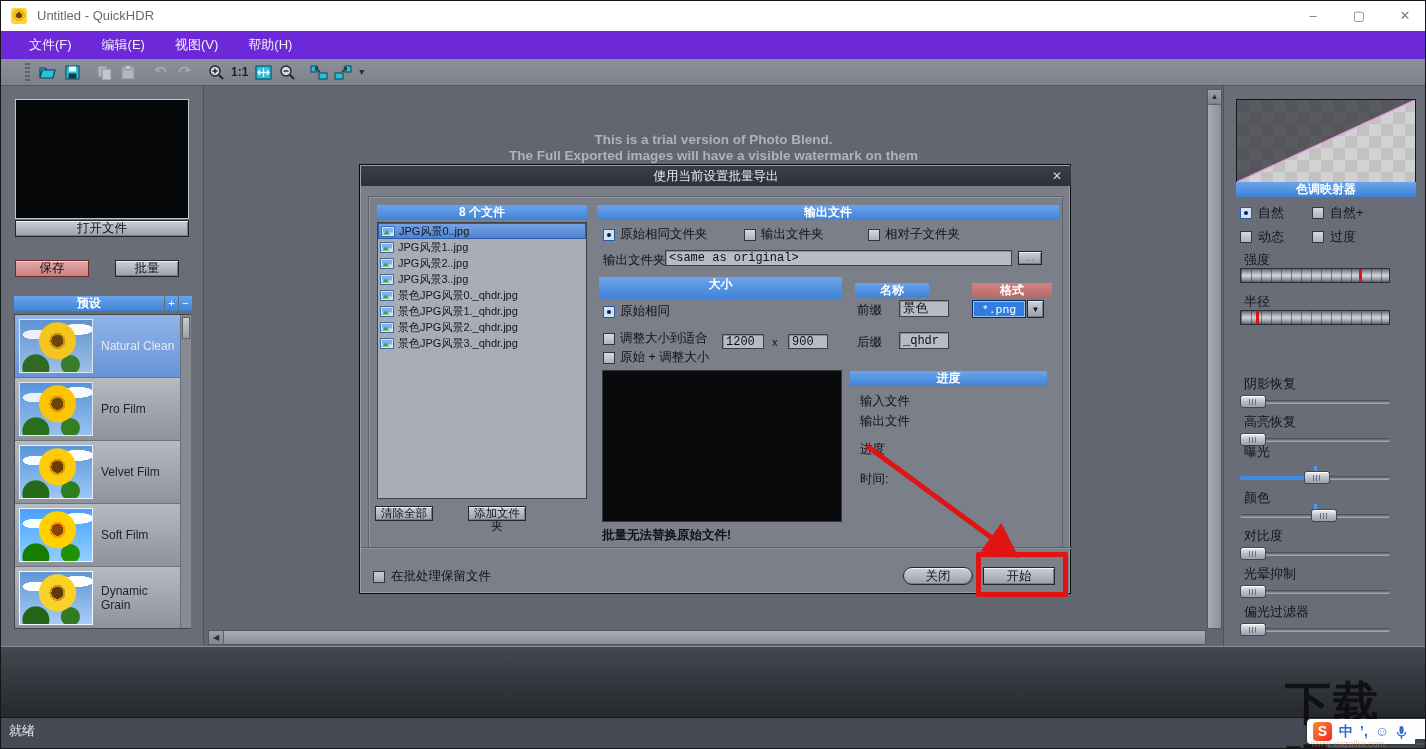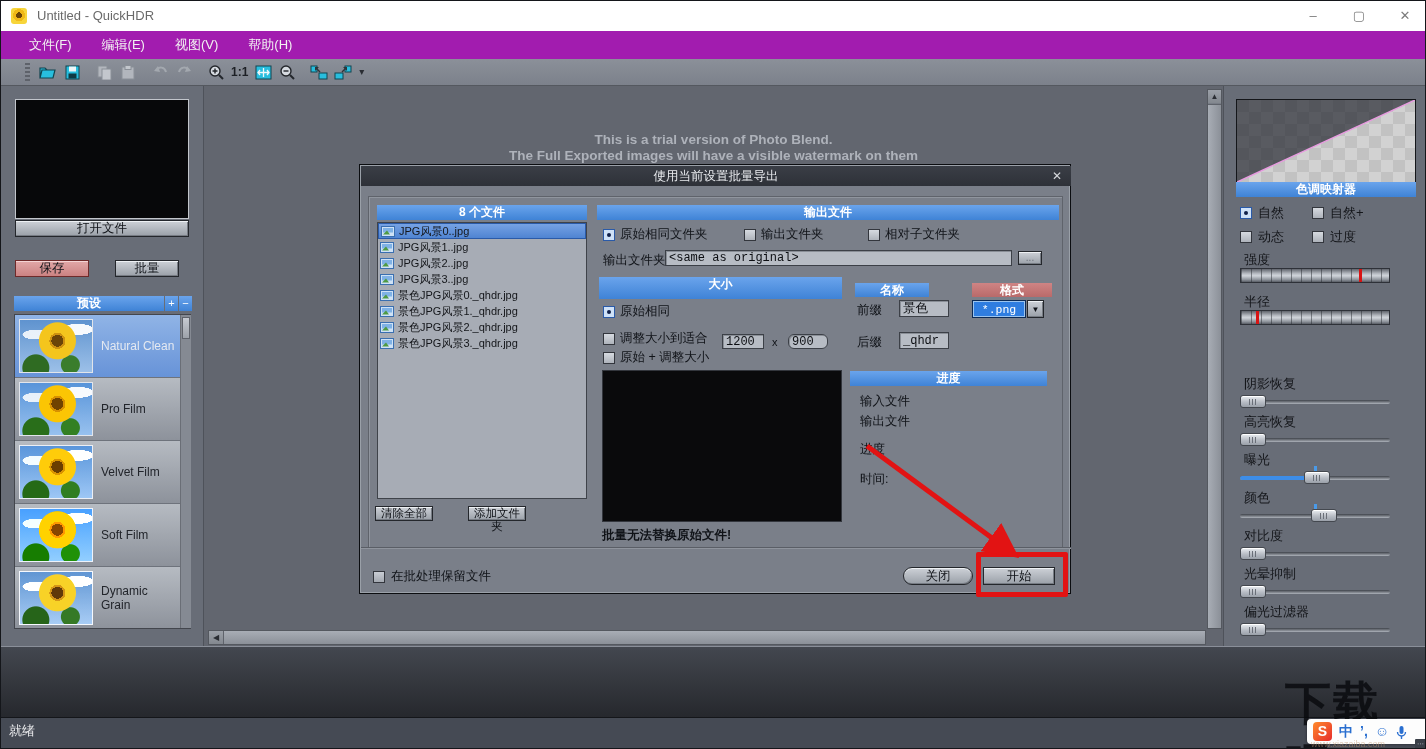--- a/index.html
+++ b/index.html
@@ -7,21 +7,21 @@
   #app{position:relative;width:1426px;height:749px;background:#63676f;overflow:hidden;
        border:1px solid #14161a;box-sizing:border-box;}
   .abs{position:absolute;}
   
   #titlebar{left:0;top:0;width:100%;height:30px;background:#ffffff;}
   #app-icon{left:10px;top:7px;width:16px;height:16px;border-radius:3px;
     background:radial-gradient(circle at 50% 45%,#6b4408 0 3px,#f0b818 3px 6px,#f7d53a 6px 8px),linear-gradient(180deg,#7db05a,#4c8a3c);}
   #win-title{left:36px;top:0;height:30px;line-height:30px;color:#6a6a6a;font-size:13px;}
   .winbtn{top:0;width:44px;height:30px;line-height:30px;text-align:center;color:#7c7c7c;font-size:13px;}
   
-  #menubar{left:0;top:30px;width:100%;height:28px;background:#a21caf;display:flex;align-items:center;padding-left:16px;box-sizing:border-box;gap:6px;}
+  #menubar{left:0;top:30px;width:100%;height:28px;background:#6d28d9;display:flex;align-items:center;padding-left:16px;box-sizing:border-box;gap:6px;}
   .menu-item{color:#f2f2f2;font-size:13px;padding:0 12px;line-height:28px;}
   
   #toolbar{left:0;top:58px;width:100%;height:27px;background:linear-gradient(180deg,#8b9099,#7c818b);border-bottom:1px solid #54585f;box-sizing:border-box;display:flex;align-items:center;padding-left:20px;}
   #tb-grip{width:5px;height:18px;margin:0 6px 0 4px;background:repeating-linear-gradient(180deg,#5e626a 0 2px,transparent 2px 4px);}
   .tbi{width:22px;height:20px;display:flex;align-items:center;justify-content:center;margin:0 1px;}
   .tb-sep{width:8px;}
   .tb-label{font-size:12px;font-weight:bold;color:#1d2025;padding:0 3px;}
   #tb-overflow{margin-left:4px;color:#2a2d33;font-size:10px;line-height:10px;text-align:center;}
   
   .bluehdr{background:linear-gradient(180deg,#6aa4ec,#3f83d6);color:#fff;font-weight:bold;font-size:12px;text-align:center;line-height:15px;height:15px;}
@@ -115,21 +115,21 @@
   #out-hdr{left:237px;top:40px;width:462px;}
   .dlg-radio-row{display:flex;align-items:center;gap:5px;position:absolute;}
   #folder-lab{left:243px;top:87px;}
   #folder-fld{left:305px;top:85px;width:347px;height:16px;}
   #btn-browse{left:658px;top:86px;width:24px;height:14px;font-size:10px;line-height:12px;color:#6d727b;}
   #size-hdr{left:239px;top:112px;width:243px;height:22px;line-height:14px;}
   #name-hdr{left:495px;top:118px;width:74px;height:14px;line-height:14px;}
   #fmt-hdr{left:612px;top:118px;width:80px;}
   #fld-w{left:362px;top:169px;width:42px;height:15px;}
   #x-lab{left:412px;top:171px;font-size:11px;}
-  #fld-h{left:428px;top:169px;width:40px;height:15px;border-radius:6px;}
+  #fld-h{left:428px;top:169px;width:40px;height:15px;}
   #prefix-lab{left:497px;top:137px;}
   #prefix-fld{left:539px;top:135px;width:50px;height:17px;line-height:16px;font-size:12.5px;}
   #suffix-lab{left:497px;top:169px;}
   #suffix-fld{left:539px;top:167px;width:50px;height:17px;line-height:16px;}
   #fmt-combo{left:612px;top:135px;width:54px;height:18px;background:#2f7de0;border:1px solid #0c2a55;box-shadow:0 0 0 1px #9cc4ee inset;
              color:#fff;font-family:"Liberation Mono","DejaVu Sans Mono",monospace;font-size:11.5px;line-height:17px;text-align:center;box-sizing:border-box;}
   #fmt-arrow{left:667px;top:135px;width:17px;height:18px;font-size:8px;line-height:17px;}
   #blackprev{left:242px;top:205px;width:238px;height:150px;background:#0a0a0c;border:1px solid #33363d;}
   #prog-hdr{left:490px;top:206px;width:197px;}
   .prog-lab{position:absolute;left:500px;font-size:12.5px;color:#101318;}
@@ -338,21 +338,21 @@
     <div class="abs rp-lab" style="left:20px;top:289px;">阴影恢复</div>
     <div class="track" style="top:314px;">
         <div class="sthumb" style="left:0;"></div>
       </div>
 
     <div class="abs rp-lab" style="left:20px;top:327px;">高亮恢复</div>
     <div class="track" style="top:352px;">
         <div class="sthumb" style="left:0;"></div>
       </div>
 
-    <div class="abs rp-lab" style="left:20px;top:365px;">曝光</div>
+    <div class="abs rp-lab" style="left:20px;top:357px;">曝光</div>
     <div class="track" style="top:390px;">
       <div class="fill" style="width: 51%;"></div>
       <div class="tick" style="left:49%;"></div>
       <div class="sthumb" style="margin-left: -13px; left: 51%;"></div>
     </div>
 
     <div class="abs rp-lab" style="left:20px;top:403px;">颜色</div>
     <div class="track" style="top:428px;">
       <div class="tick" style="left:49%;"></div>
       <div class="sthumb" style="margin-left: -13px; left: 56%;"></div>

